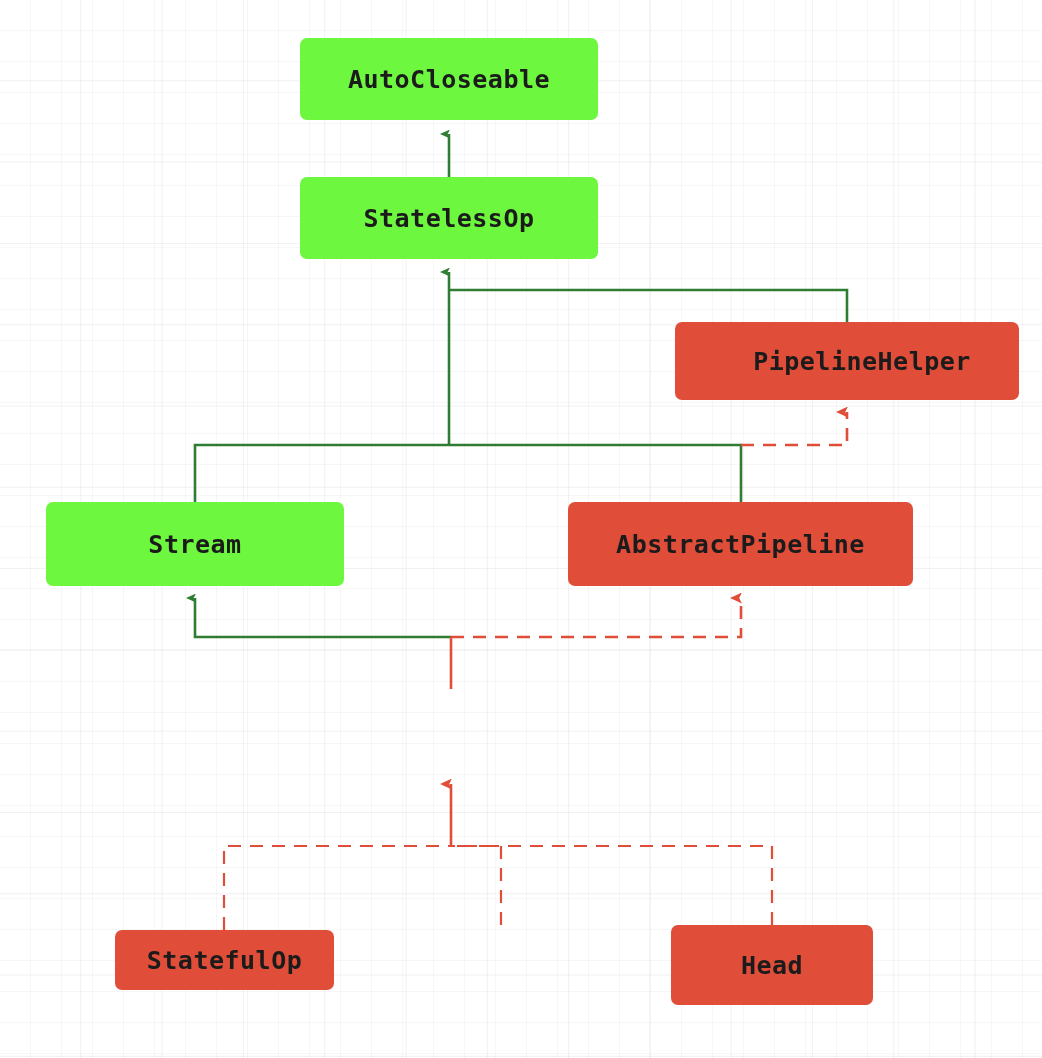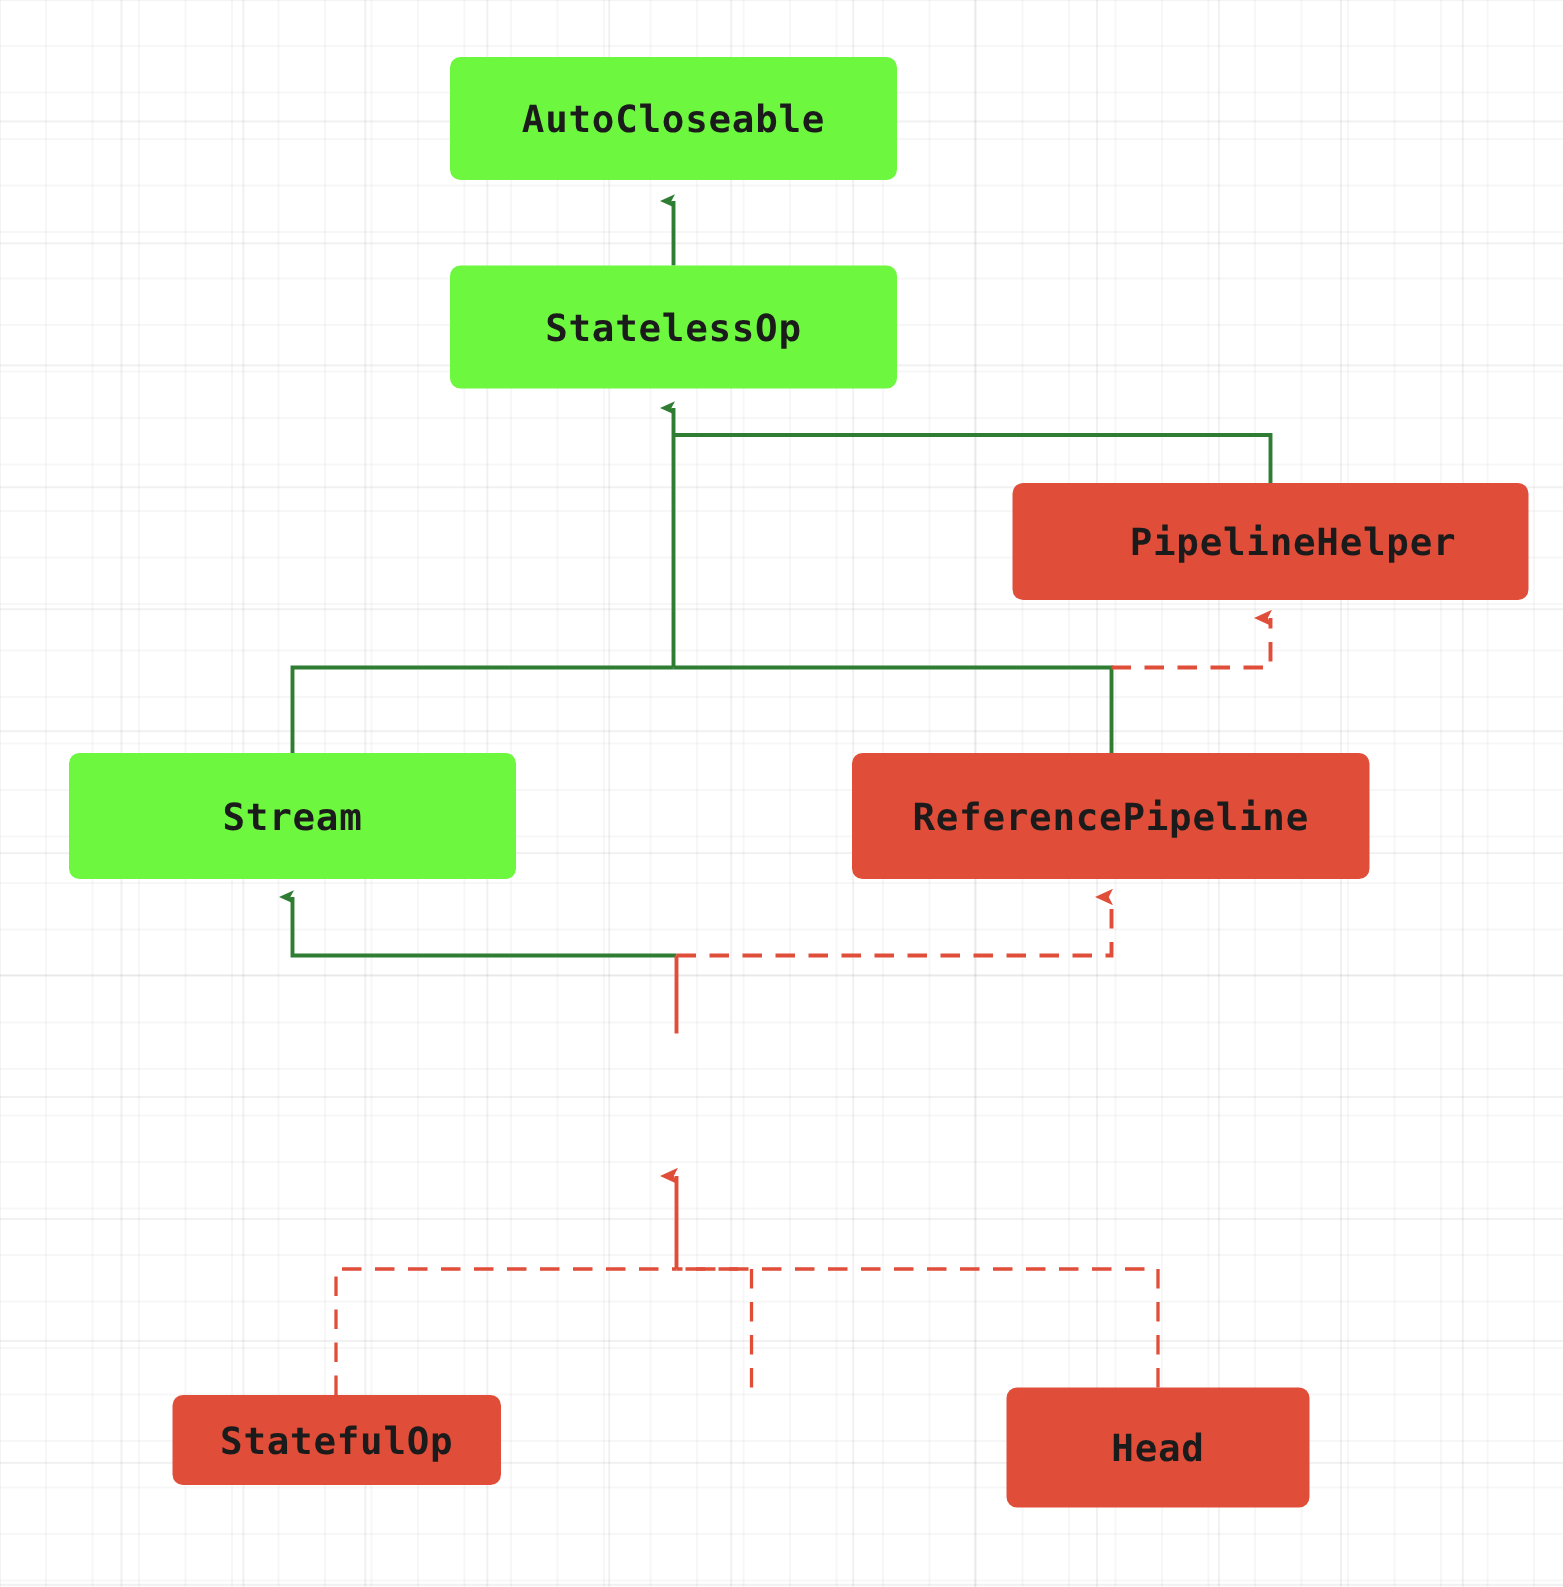--- a/index.html
+++ b/index.html
@@ -125,21 +125,21 @@
   </svg>
 
   <div class="node iface" style="left:300px; top:38px; width:298px; height:82px;">AutoCloseable</div>
 
   <div class="node iface" style="left:300px; top:177px; width:298px; height:82px;">StatelessOp</div>
 
   <div class="node impl" style="left:675px; top:322px; width:344px; height:78px;padding-left:30px;">PipelineHelper</div>
 
   <div class="node iface" style="left:46px; top:502px; width:298px; height:84px;">Stream</div>
 
-  <div class="node impl" style="left:568px; top:502px; width:345px; height:84px;">ReferencePipeline</div>
+  <div class="node impl" style="left:568px; top:502px; width:345px; height:84px;">AbstractPipeline</div>
 
 
   <div class="node impl" style="left:115px; top:930px; width:219px; height:60px;">StatefulOp</div>
 
 
   <div class="node impl" style="left:671px; top:925px; width:202px; height:80px;">Head</div>
 
 </div>
 
 </body></html>

